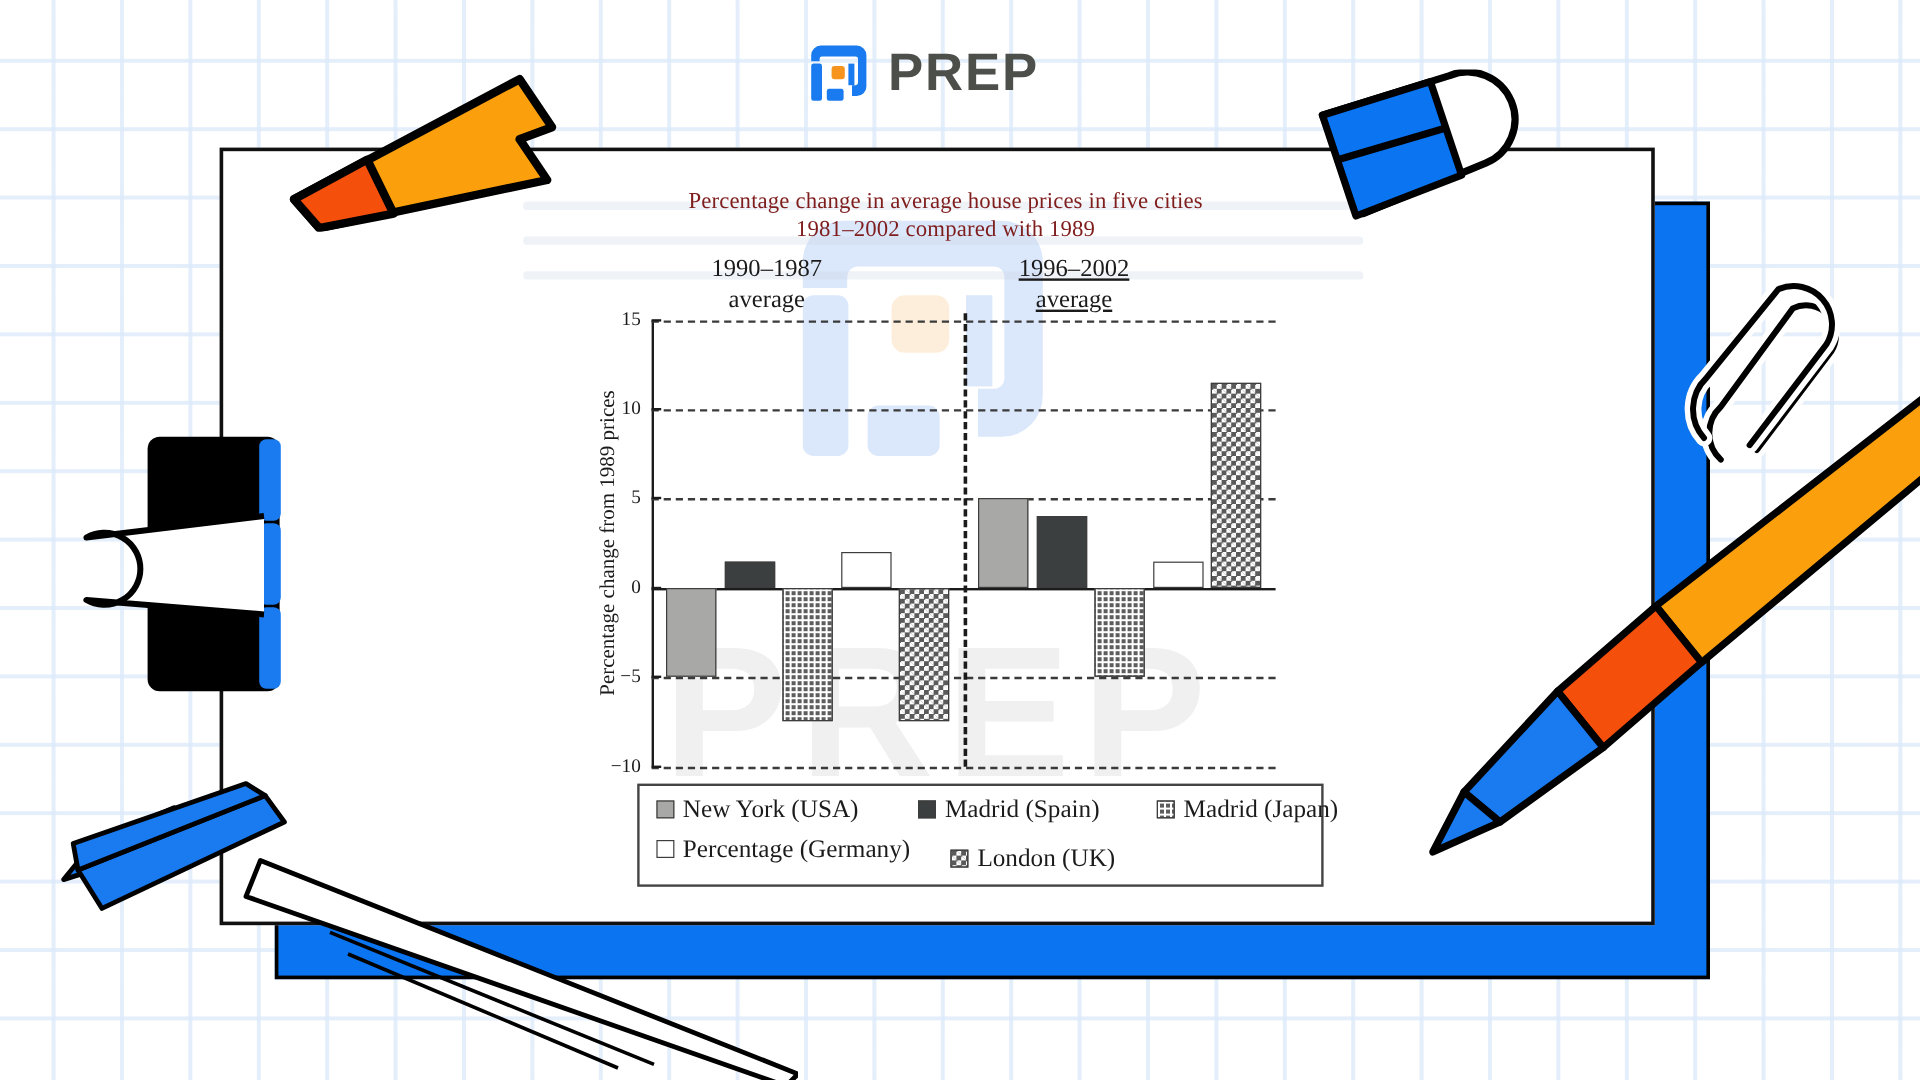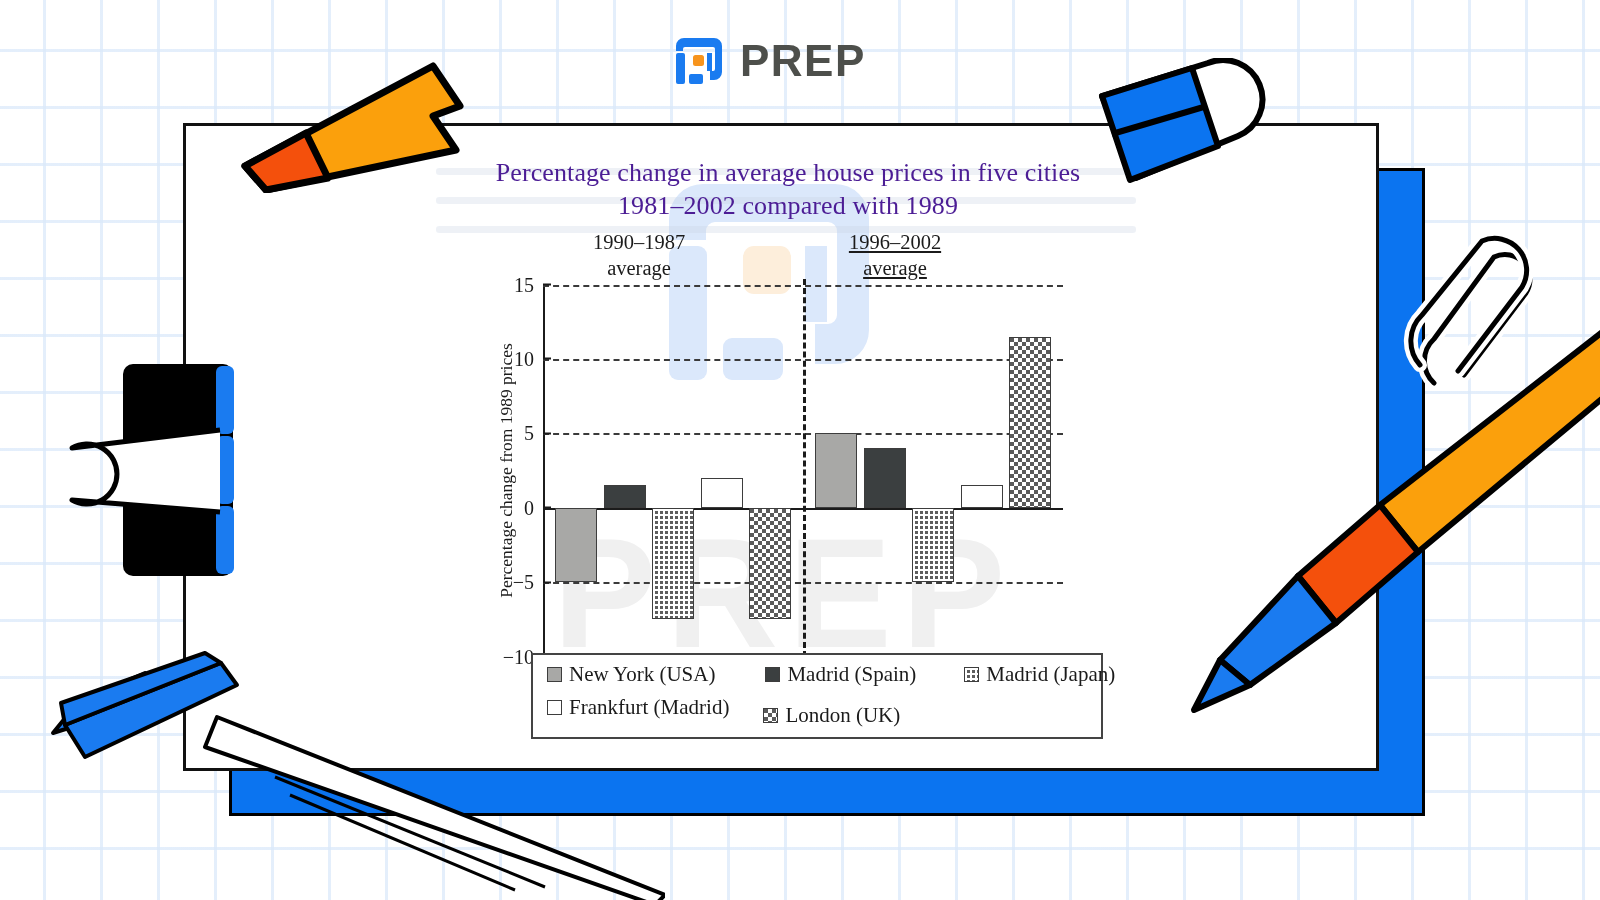--- a/index.html
+++ b/index.html
@@ -46,39 +46,39 @@
     font-family:"Liberation Sans", sans-serif;font-weight:bold;
     font-size:155px;letter-spacing:10px;color:#f0f0f0;line-height:1;
     user-select:none;
   }
   #wm-lines{position:absolute;left:250px;top:42px;width:700px;opacity:.30;}
   #wm-lines div{height:7px;background:#c9d4e4;border-radius:3px;margin-bottom:22px;}
 
   
   #chart{position:absolute;left:297px;top:30px;width:610px;height:600px;z-index:20;}
   #chart-title{
-    text-align:center;font-size:26px;color:#4c1d95;line-height:1.28;
+    text-align:center;font-size:19px;color:#7f1d1d;line-height:1.28;
     margin:0 0 6px 0;font-weight:400;letter-spacing:.1px;
   }
   #group-headers{position:relative;height:56px;font-size:20.5px;color:#1b1b1b;}
   .group-header{position:absolute;text-align:center;line-height:1.28;width:220px;}
   #gh-left{left:46px;top:0;}
   #gh-right{left:302px;top:0;text-decoration:underline;}
 
   #plot-wrap{position:relative;height:372px;margin-left:60px;width:520px;}
   #ylabel{
     position:absolute;left:-48px;top:0;height:372px;width:22px;
     display:flex;align-items:center;justify-content:center;
   }
   #ylabel span{
     transform:rotate(-90deg);white-space:nowrap;font-size:17.5px;color:#1b1b1b;
   }
   .ytick{
     position:absolute;right:100%;transform:translateY(-50%);
-    padding-right:9px;font-size:20px;color:#1b1b1b;white-space:nowrap;
+    padding-right:9px;font-size:16px;color:#1b1b1b;white-space:nowrap;
   }
   .ytick i{
     position:absolute;left:100%;top:50%;margin-top:-1px;width:8px;height:2px;background:#1b1b1b;
   }
   .gridline{
     position:absolute;left:0;width:100%;height:0;
     border-top:2px dashed #3a3a3a;
   }
   #zero-line{position:absolute;left:0;width:100%;height:2px;background:#1b1b1b;}
   #yaxis{position:absolute;left:0;top:0;width:2px;height:100%;background:#1b1b1b;}
@@ -234,21 +234,21 @@
           <span>Madrid (Spain)</span>
         </div>
         <div class="legend-item" style="margin-left: 28px;">
           <span class="sw f-tk"></span>
           <span>Madrid (Japan)</span>
         </div>
       </div>
     <div class="legend-row" id="legend-row-2">
         <div class="legend-item">
           <span class="sw f-fr"></span>
-          <span>Frankfurt (Madrid)</span>
+          <span>Percentage (Germany)</span>
         </div>
         <div class="legend-item" style="margin-left: 14px; margin-top: 16px;">
           <span class="sw f-ln"></span>
           <span>London (UK)</span>
         </div>
       </div>
   </div>
 </div>
 
 <div class="deco" id="clip-orange">

